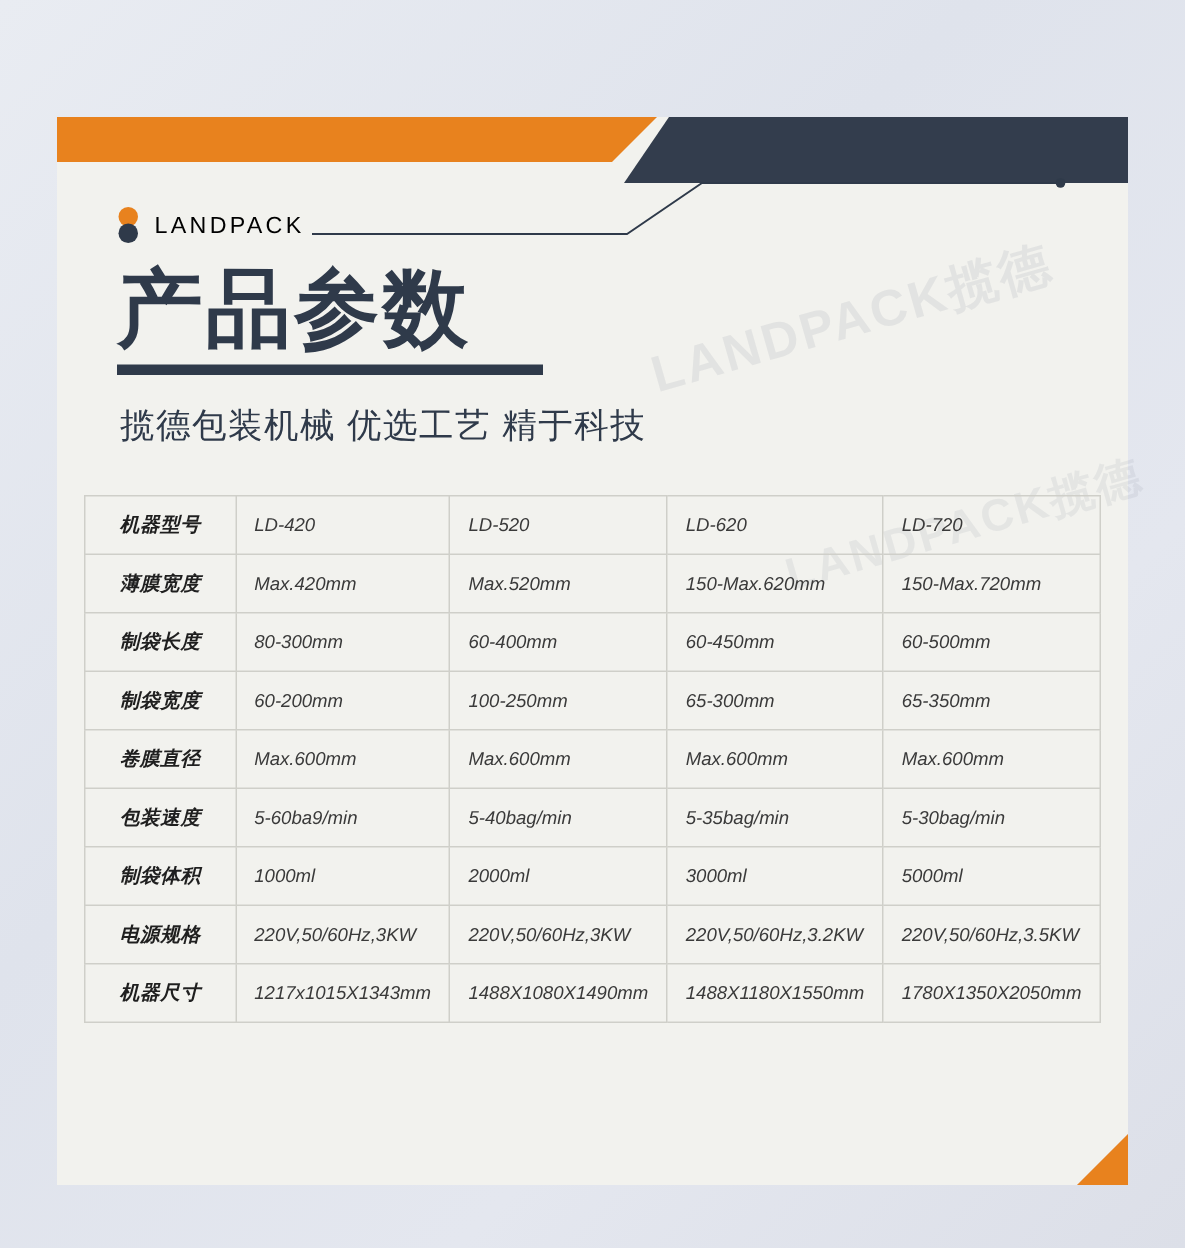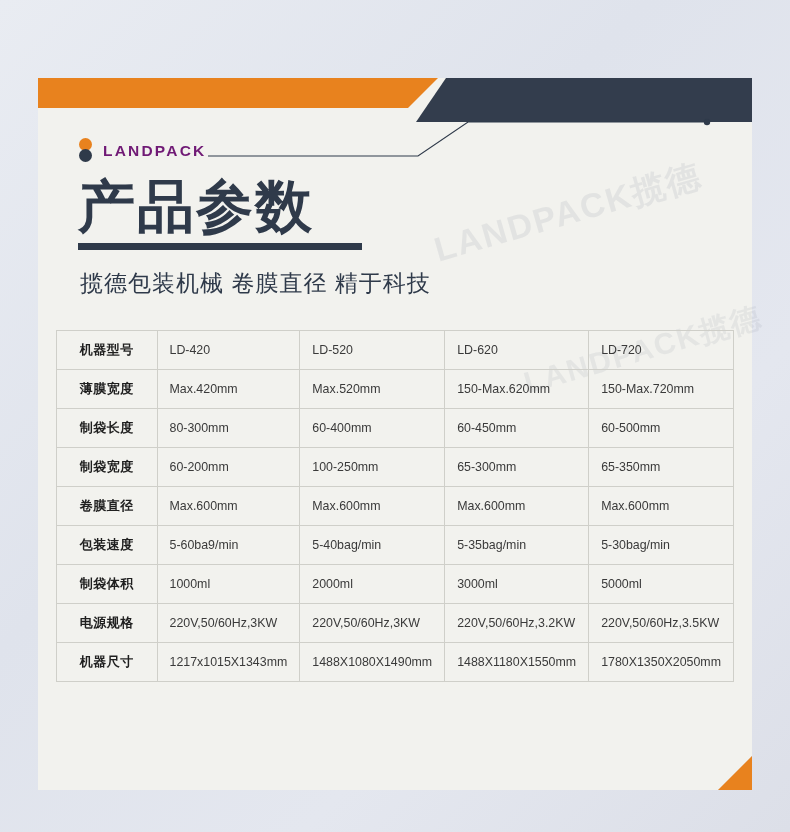--- a/index.html
+++ b/index.html
@@ -76,22 +76,22 @@
     background: #e8821e;
   }
   .logo-mark .dot-bot {
     position: absolute; left: 1px; top: 11px;
     width: 13px; height: 13px; border-radius: 50%;
     background: #2f3a4a;
   }
   .logo-text {
     font-size: 15.5px;
     letter-spacing: 2.2px;
-    color: #701a75;
-    font-weight: 700;
+    color: #000000;
+    font-weight: 400;
   }
 
   
   .title {
     position: absolute;
     left: 78px;
     top: 176px;
     font-size: 57px;
     font-weight: 700;
     color: #2f3a4a;
@@ -137,20 +137,21 @@
   .table-wrap {
     position: absolute;
     left: 56px;
     top: 330px;
     width: 678px;
   }
   table {
     width: 100%;
     border-collapse: collapse;
     background: transparent;
+    font-style: italic;
   }
   td {
     border: 1px solid #cfcfc9;
     height: 39px;
     padding: 0 12px;
     font-size: 12.4px;
     color: #3a3a3a;
     white-space: nowrap;
   }
   td.rowhead {
@@ -183,21 +184,21 @@
     <span class="dot-bot"></span>
   </span>
   <span class="logo-text">LANDPACK</span>
 </div>
 
 <div class="watermark">LANDPACK揽德</div>
 <div class="watermark w2">LANDPACK揽德</div>
 
 <div class="title">产品参数</div>
 <div class="title-rule"></div>
-<div class="subtitle">揽德包装机械  卷膜直径  精于科技</div>
+<div class="subtitle">揽德包装机械  优选工艺  精于科技</div>
 
 <div class="table-wrap">
   <table>
     <tbody>
       <tr>
         <td class="rowhead">机器型号</td>
         <td class="val">LD-420</td>
         <td class="val">LD-520</td>
         <td class="val">LD-620</td>
         <td class="val">LD-720</td>

